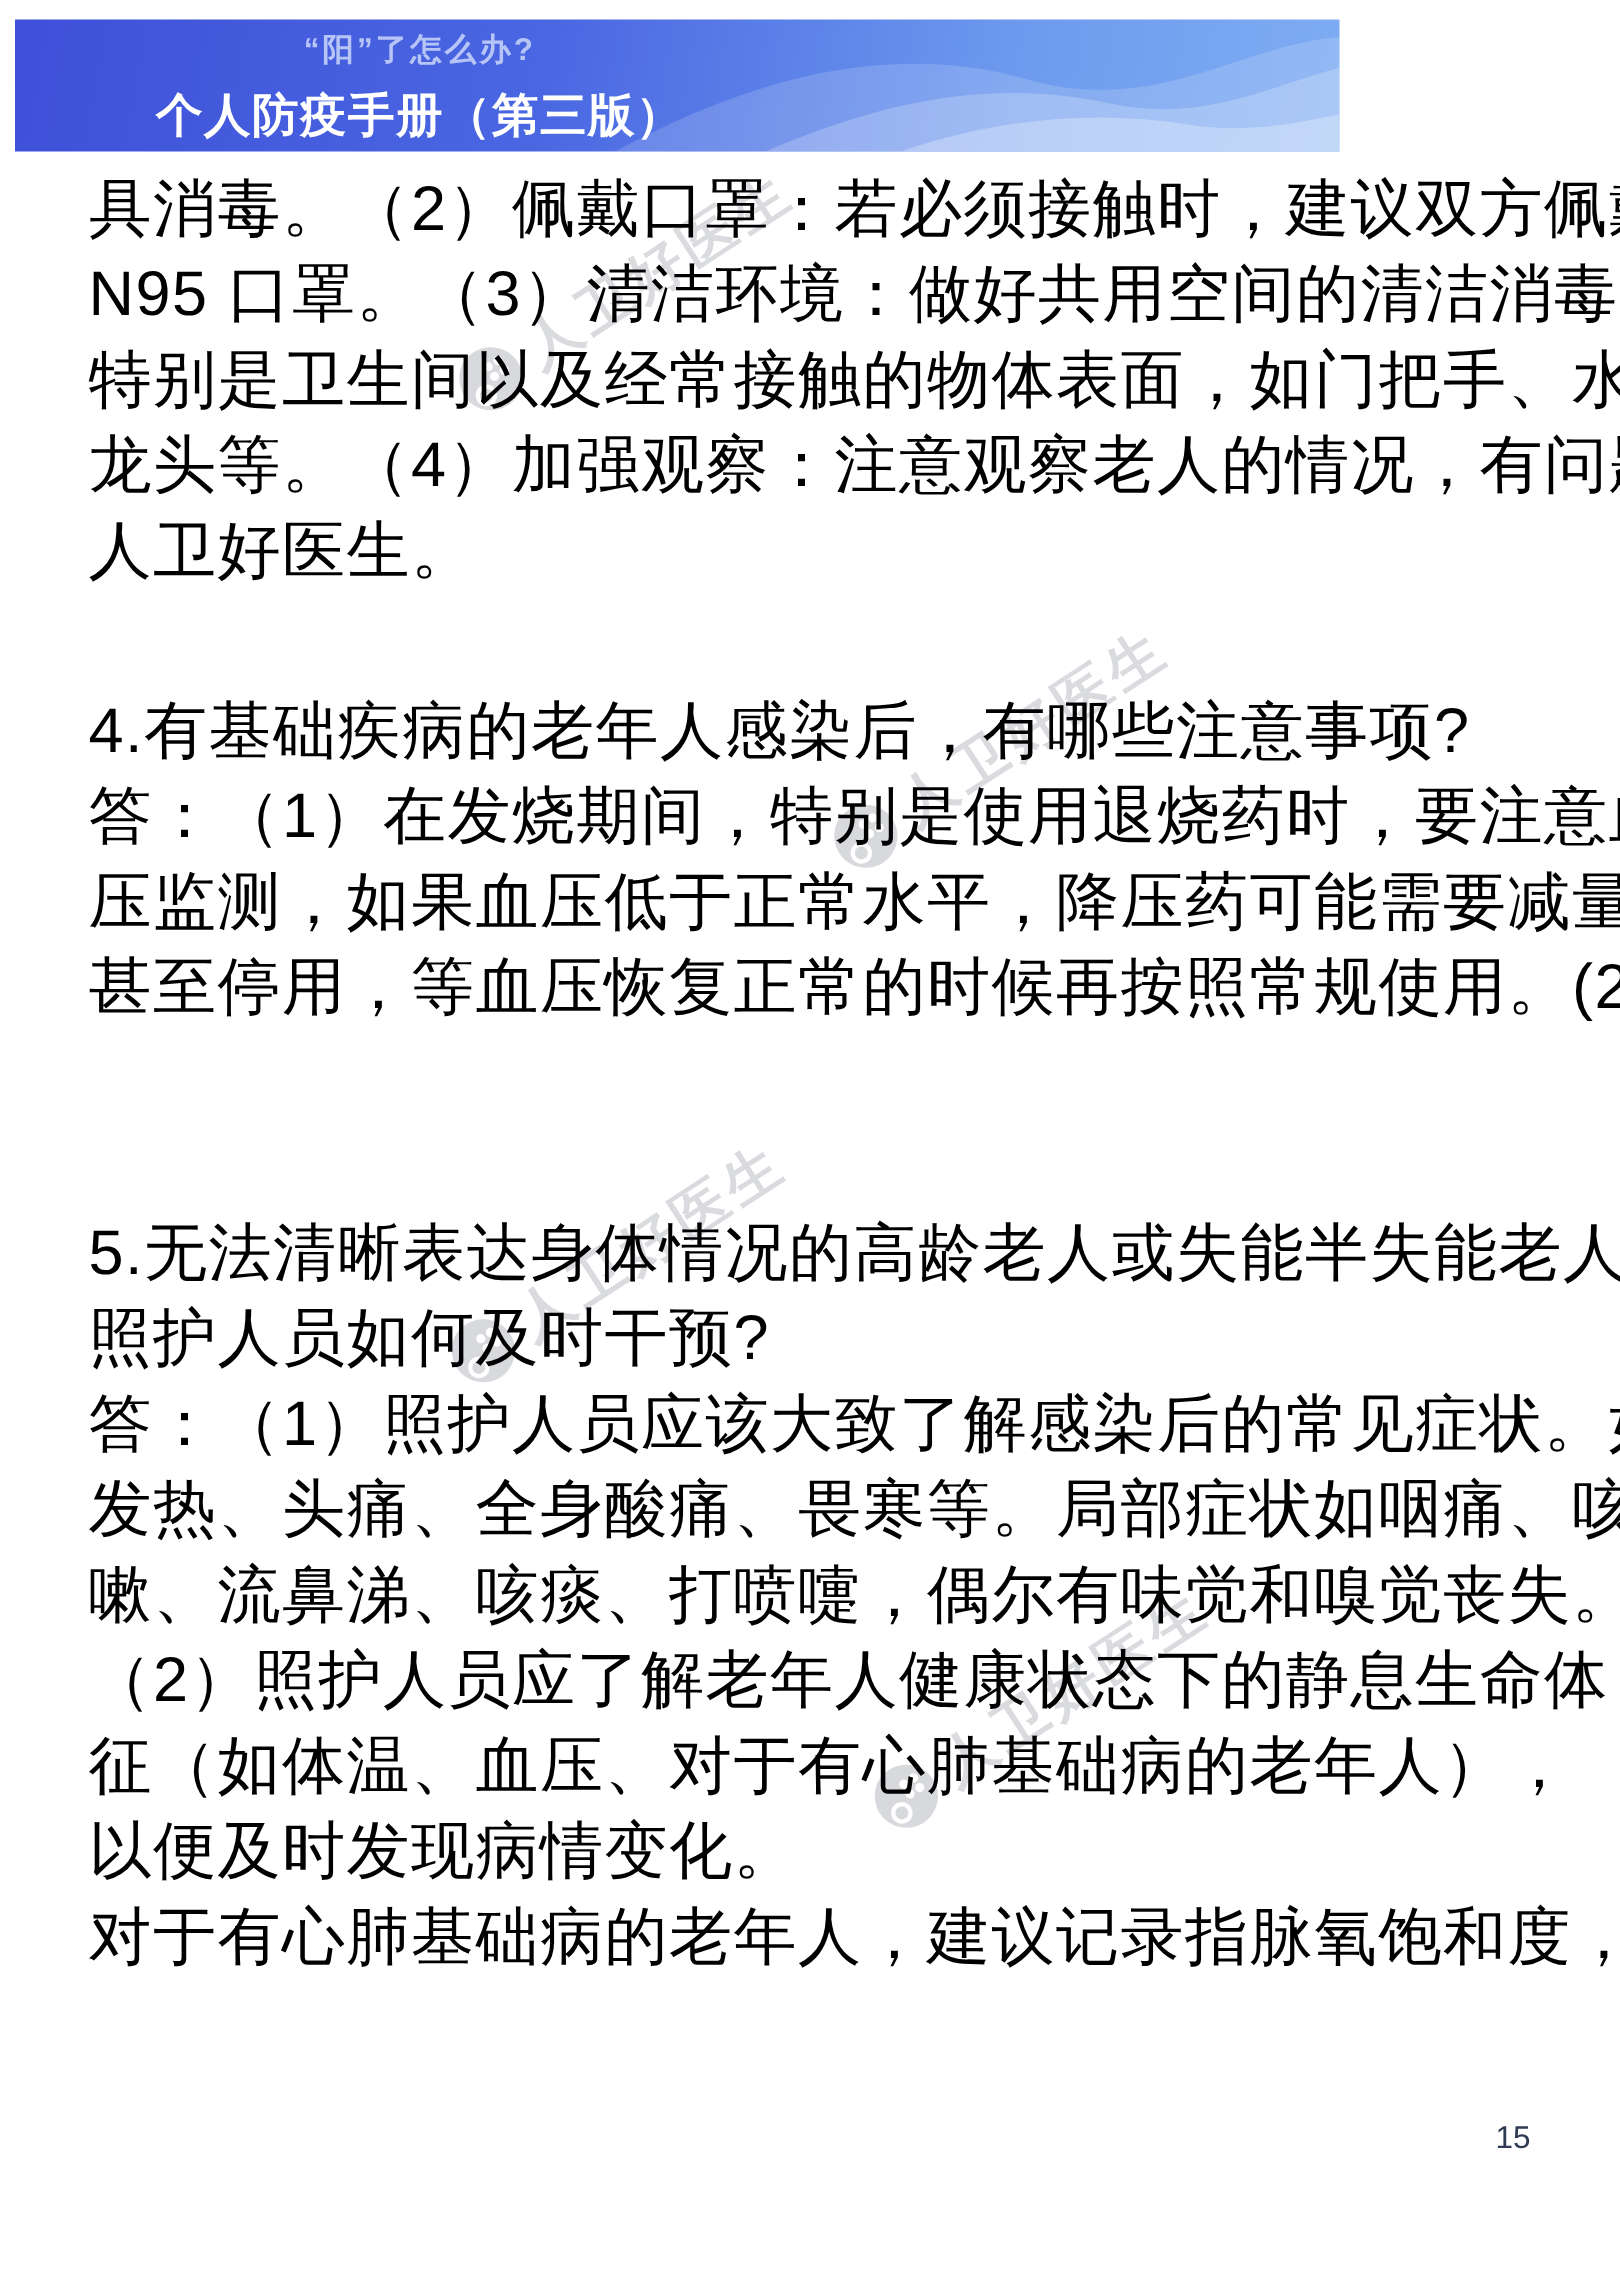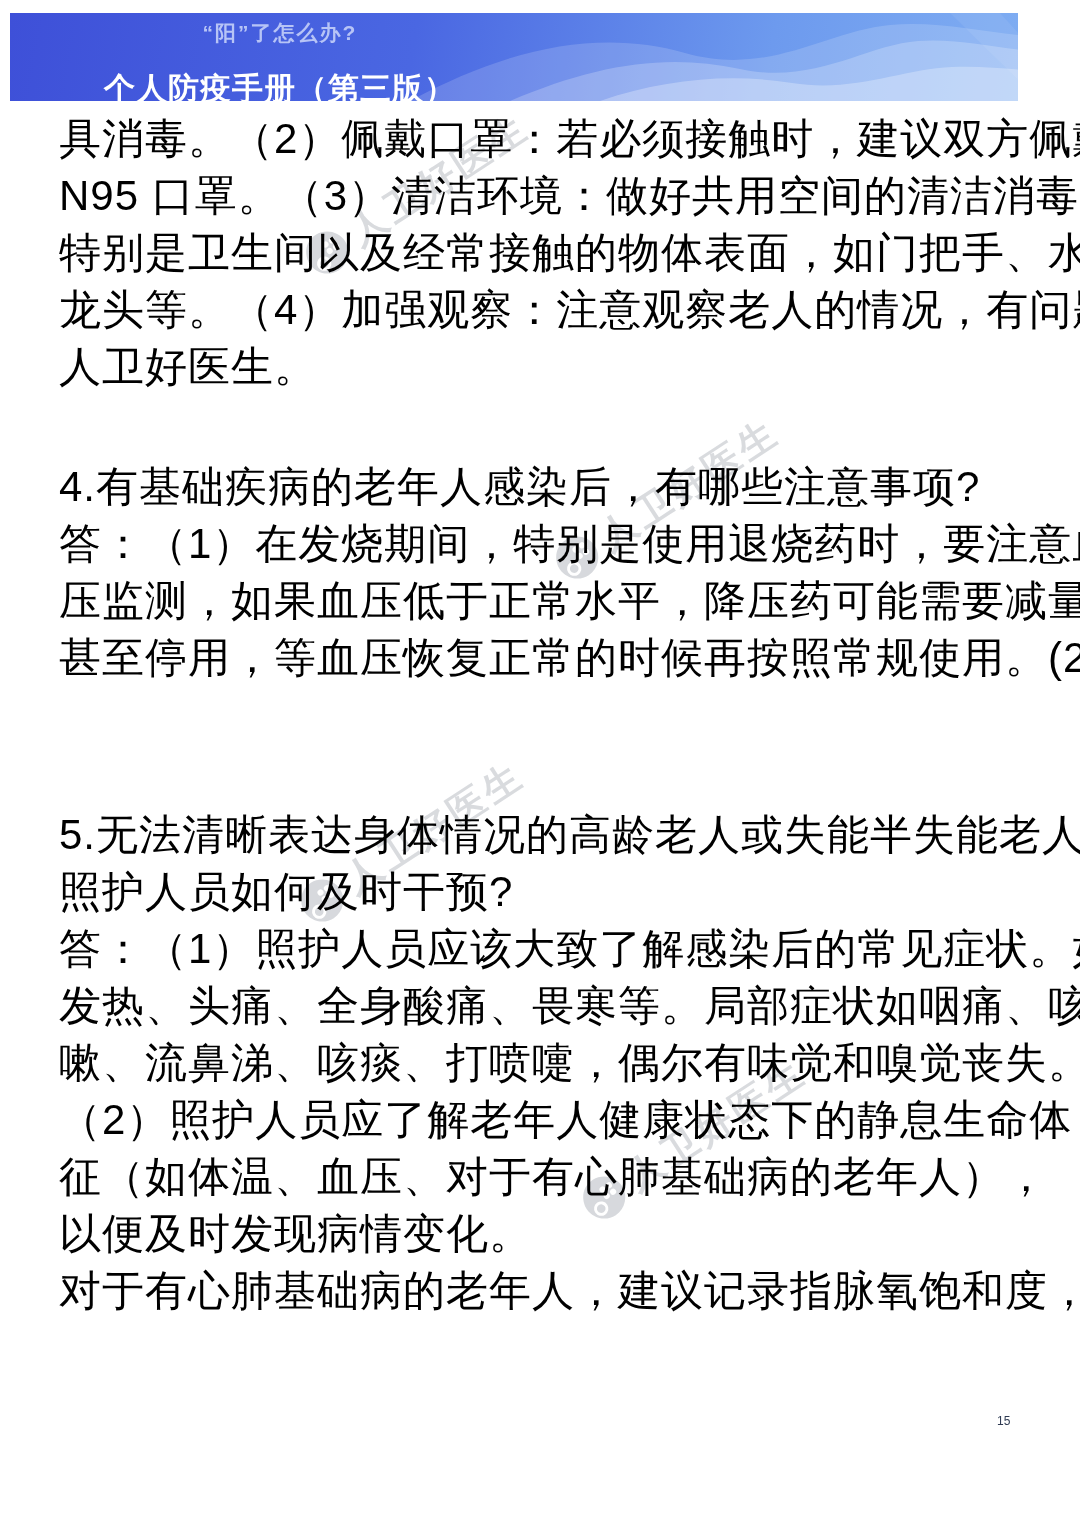--- a/index.html
+++ b/index.html
@@ -3,28 +3,28 @@
 <meta charset="utf-8">
 <style>
   html,body { margin:0; padding:0; background:#fff; }
   .page {
     position:relative; width:1080px; height:1528px; background:#ffffff;
     font-family:"Liberation Sans","DejaVu Sans",sans-serif; overflow:hidden;
   }
 
   
   .banner {
-    position:absolute; left:10px; top:13px; width:1008px; height:88px;
+    position:absolute; left:10px; top:13px; width:883px; height:88px;
     background:linear-gradient(100deg,#3e50d8 0%,#4a67e2 40%,#6d9aee 75%,#7fadf2 100%);
     overflow:hidden;
   }
   .banner-waves { position:absolute; left:0; top:0; width:1063px; height:88px; }
   .banner-text { position:absolute; left:0; top:0; width:540px; text-align:center; padding-top:6px; }
   .banner-line1 { font-size:21px; font-weight:bold; color:#b7c4f6; letter-spacing:2px; }
-  .banner-line2 { font-size:31px; font-weight:bold; color:#ffffff; margin-top:21px; letter-spacing:1px; }
+  .banner-line2 { font-size:31px; font-weight:bold; color:#ffffff; margin-top:9px; letter-spacing:1px; }
   .banner-line3 { font-size:13px; color:rgba(255,255,255,0.82); letter-spacing:10px; margin-top:5px; }
 
   
   .watermark {
     position:absolute; display:flex; align-items:center; gap:8px;
     transform:rotate(-33deg); transform-origin:left center;
     opacity:0.50; pointer-events:none;
   }
   .wm-logo { width:46px; height:46px; flex:0 0 auto; }
   .wm-text { font-size:37px; font-weight:bold; color:#b4b8bf; letter-spacing:4px; white-space:nowrap; }
@@ -37,21 +37,21 @@
   }
   .heading { font-weight:normal; }
   .p1   { top:110px; }
   .q4h  { top:458px; }
   .q4a  { top:515px; }
   .q5h  { top:806px; }
   .q5a  { top:920px; }
 
   .page-number {
     position:absolute; left:997px; top:1414px;
-    font-size:12px; color:#2e3a52;
+    font-size:21px; color:#2e3a52;
   }
 </style>
 </head>
 <body>
 
 <div class="page">
 
   <div class="banner">
     <svg class="banner-waves" viewBox="0 0 1063 88" preserveAspectRatio="none" aria-hidden="true">
       <path d="M940,0 L990,0 L1063,80 L1063,88 L1030,88 Z" fill="rgba(255,255,255,0.07)"></path>

